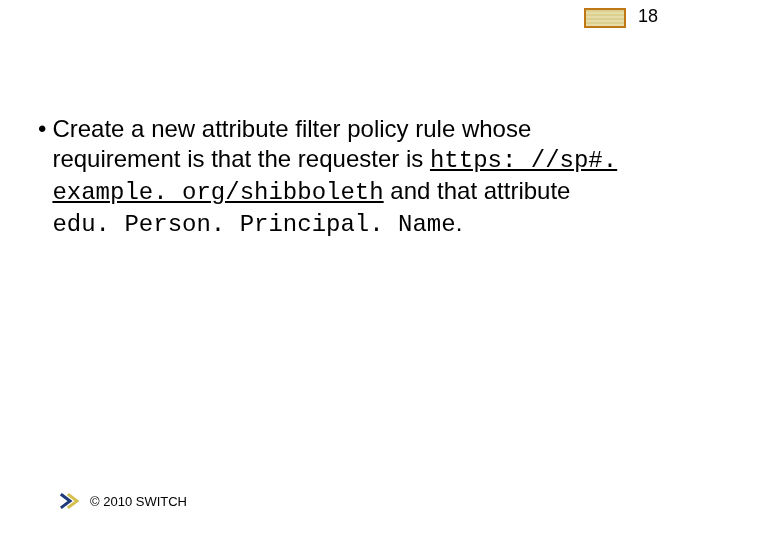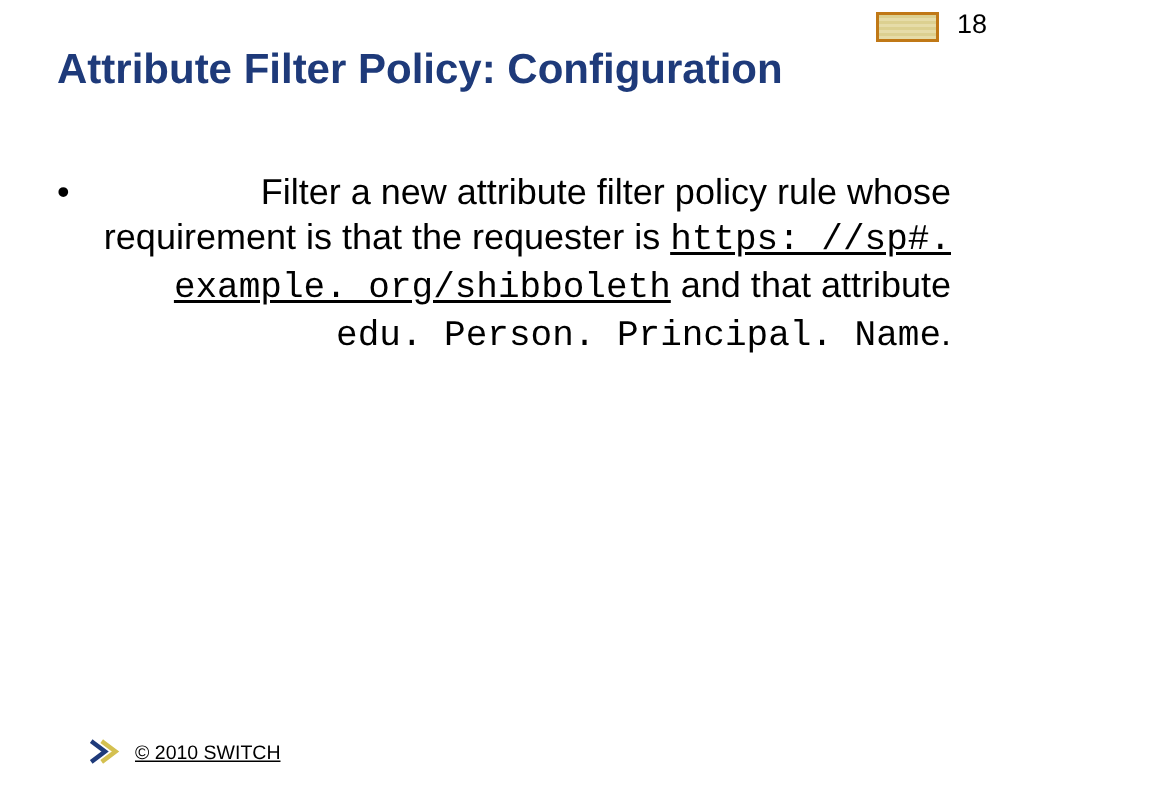--- a/index.html
+++ b/index.html
@@ -1,17 +1,17 @@
 <!DOCTYPE html>
 <html><head>
 <meta charset="utf-8">
 <style>
   * { margin: 0; padding: 0; box-sizing: border-box; }
   html, body { width: 780px; height: 540px; font-family: Arial, Helvetica, sans-serif; background: #fff; color: #000; }
-  .slide { position: relative; width: 672px; height: 540px; text-align: right; }
+  .slide { position: relative; width: 672px; height: 540px; }
   .pagebox {
     position: absolute;
     top: 8px; right: 46px;
     width: 42px; height: 20px;
     border: 2px solid #c07816;
     background: repeating-linear-gradient(0deg, #e6dca8 0 2px, #dcd090 2px 4px);
   }
   .pagenum {
     position: absolute;
     top: 6px; right: 14px;
@@ -30,40 +30,39 @@
     color: #000;
   }
   .bullet-row { display: flex; }
   .bullet-dot { flex: 0 0 auto; padding-right: 6px; }
   .bullet-text { flex: 1 1 auto; }
   .mono { font-family: "Courier New", Courier, monospace; text-decoration: underline; }
   .mono2 { font-family: "Courier New", Courier, monospace; }
   .footer {
     position: absolute;
     bottom: 30px; left: 60px;
-    display: flex; align-items: center; gap: 10px; text-decoration: underline;
+    display: flex; align-items: center; gap: 10px;
   }
   .logo { width: 20px; height: 18px; }
   .copyright { font-size: 13px; color: #000; }
 </style>
 </head>
 <body>
 
 <div class="slide">
 
   <div class="pagebox"></div>
   <div class="pagenum">18</div>
 
-  <div class="title">Attribute Filter Policy: Configuration</div>
 
   <div class="body">
     <div class="bullet-row">
       <div class="bullet-dot">•</div>
       <div class="bullet-text">
-        <span>Filter a new attribute filter policy rule whose requirement is that the requester is </span><span class="mono">https: //sp#. example. org/shibboleth</span><span> and that attribute </span><span class="mono2">edu. Person. Principal. Name</span><span>.</span>
+        <span>Create a new attribute filter policy rule whose requirement is that the requester is </span><span class="mono">https: //sp#. example. org/shibboleth</span><span> and that attribute </span><span class="mono2">edu. Person. Principal. Name</span><span>.</span>
       </div>
     </div>
   </div>
 
   <div class="footer">
     <svg class="logo" viewBox="0 0 20 18">
       <polyline points="2,3 10,9 2,15" fill="none" stroke="#1e3a7a" stroke-width="3" stroke-linecap="square"></polyline>
       <polyline points="9,3 17,9 9,15" fill="none" stroke="#d4c050" stroke-width="3" stroke-linecap="square"></polyline>
     </svg>
     <span class="copyright">© 2010 SWITCH</span>

